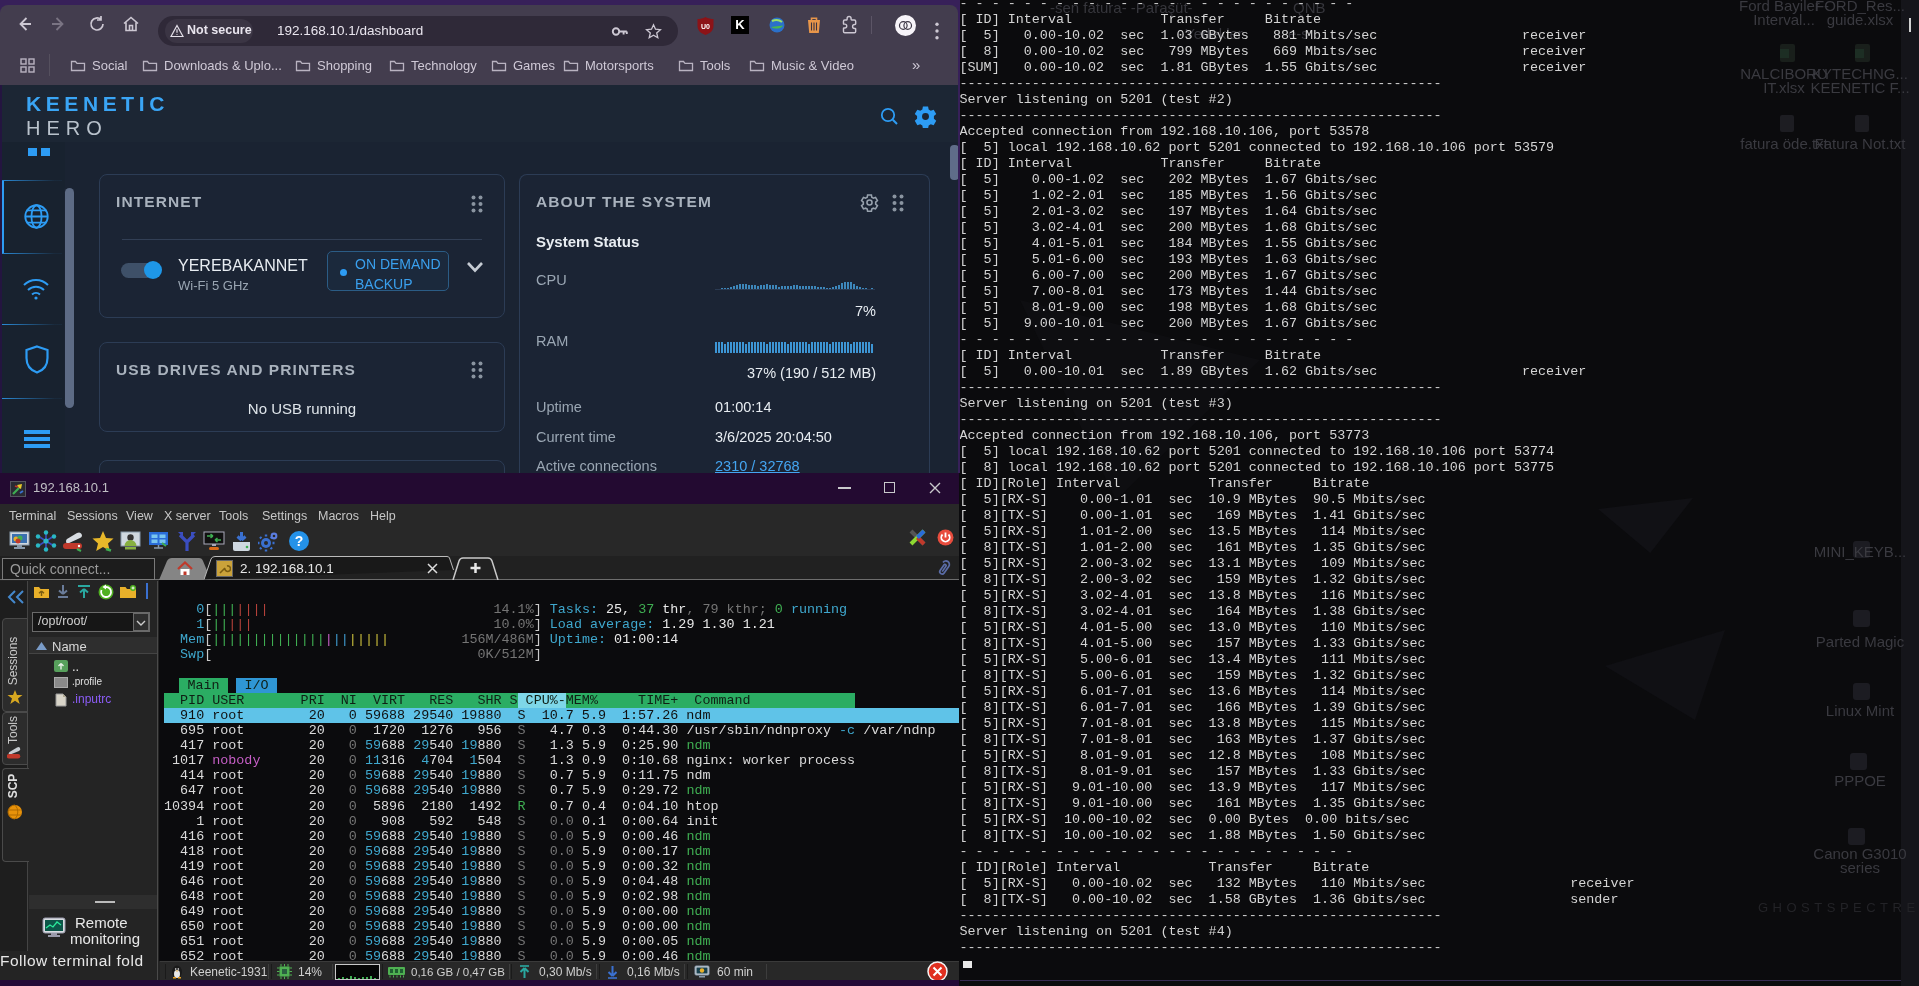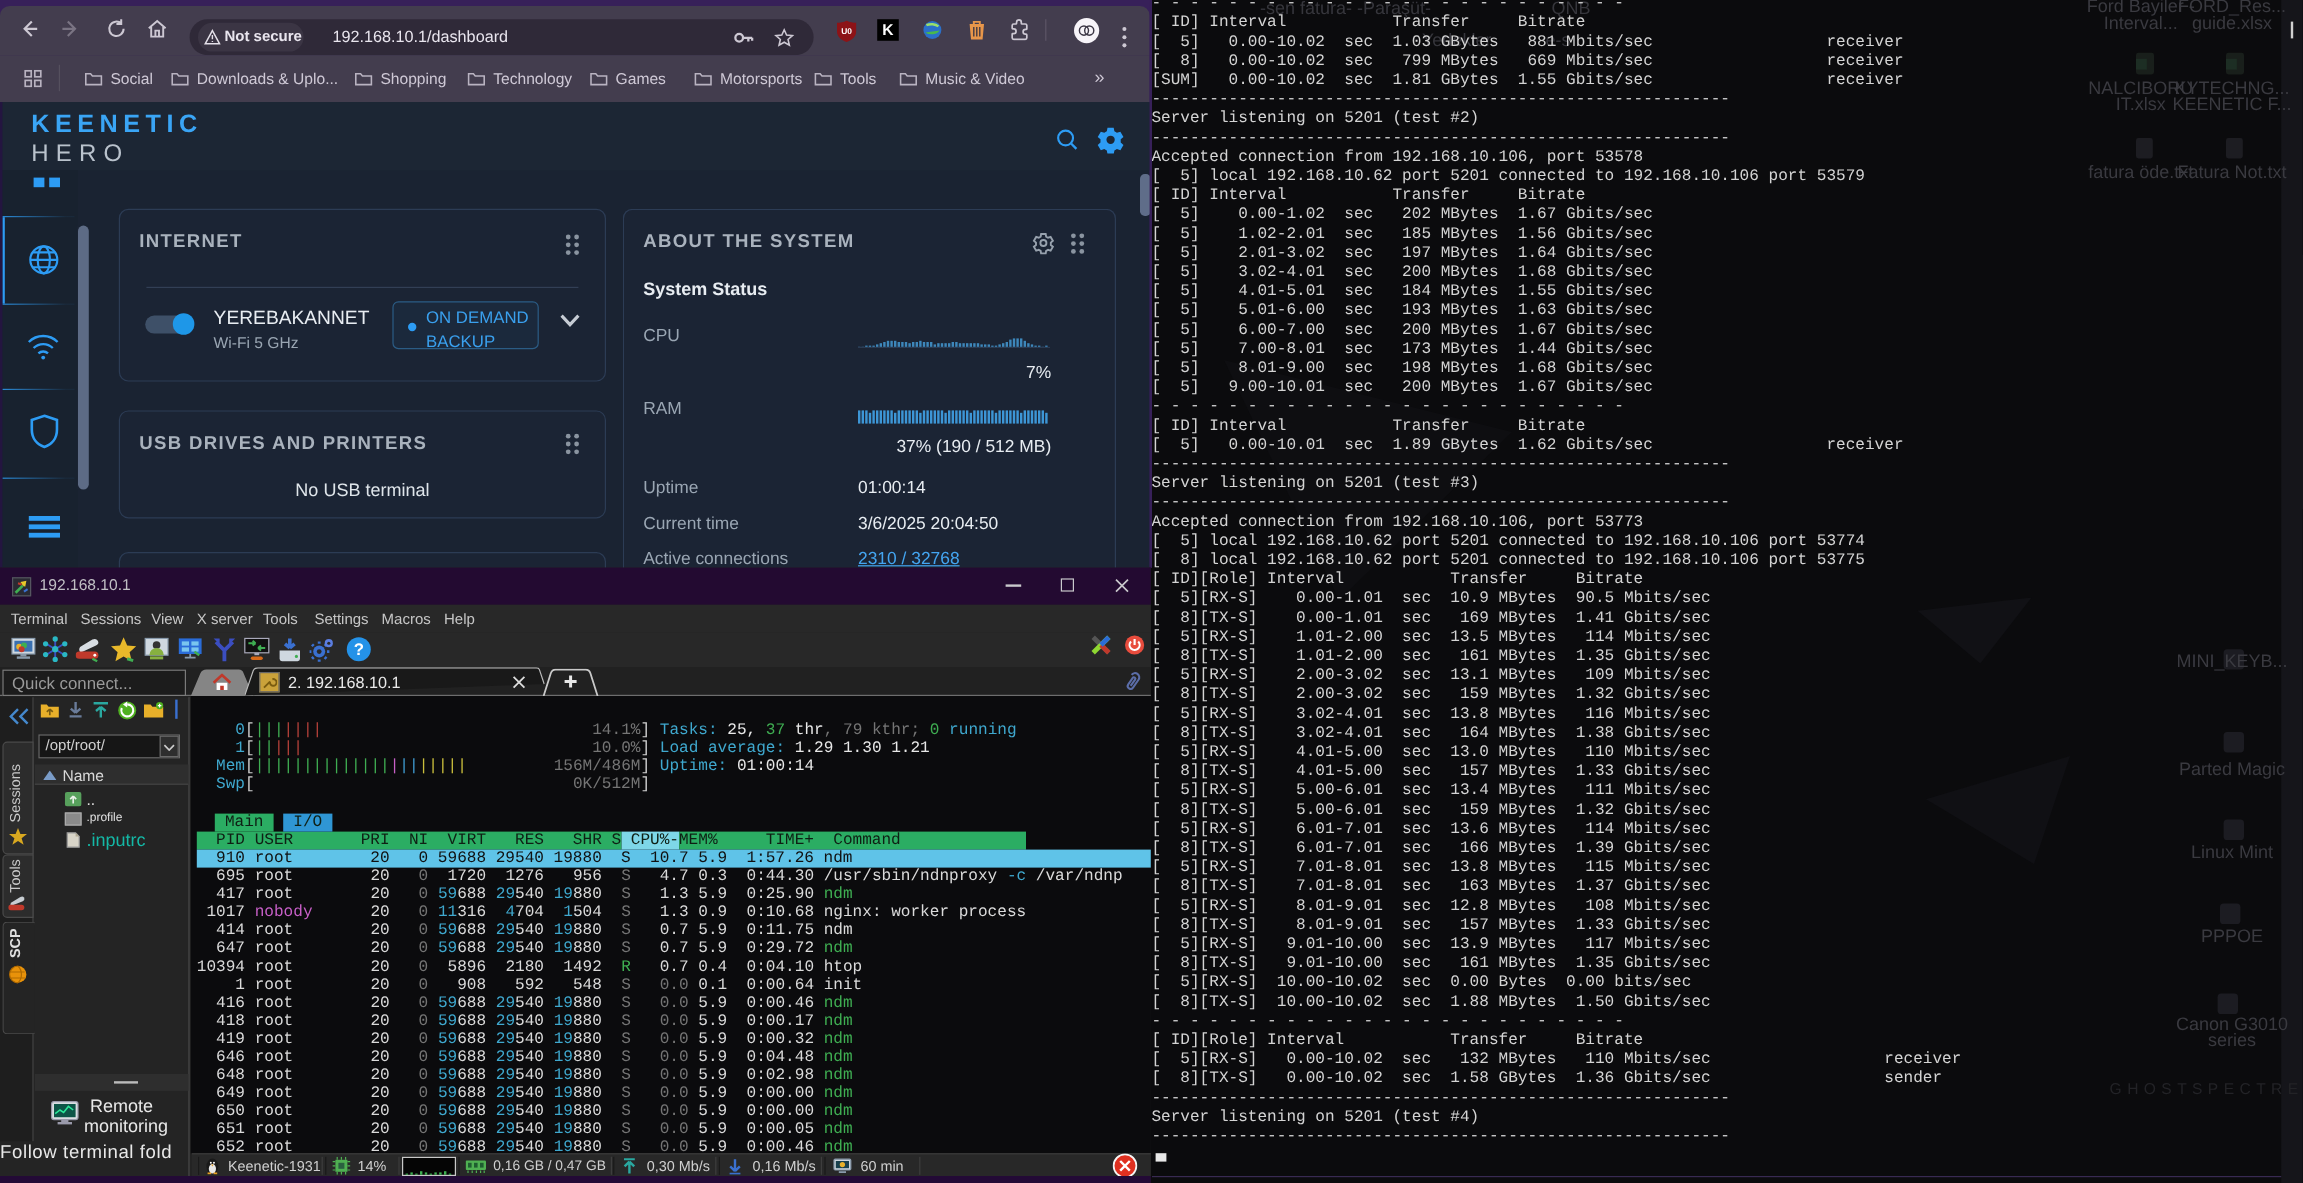--- a/index.html
+++ b/index.html
@@ -243,21 +243,21 @@
           <path d="M1.5 3.5 h4 l1.5 1.8 h7.5 v7.2 h-13 z" fill="none" stroke="#b9b3c1" stroke-width="1.3"></path>
         </svg>
         <span>Technology</span>
       </div>
       <div class="bmi" style="left:491px">
         <svg class="bfold" viewBox="0 0 16 16">
           <path d="M1.5 3.5 h4 l1.5 1.8 h7.5 v7.2 h-13 z" fill="none" stroke="#b9b3c1" stroke-width="1.3"></path>
         </svg>
         <span>Games</span>
       </div>
-      <div class="bmi" style="left:578px">
+      <div class="bmi" style="left:563px">
         <svg class="bfold" viewBox="0 0 16 16">
           <path d="M1.5 3.5 h4 l1.5 1.8 h7.5 v7.2 h-13 z" fill="none" stroke="#b9b3c1" stroke-width="1.3"></path>
         </svg>
         <span>Motorsports</span>
       </div>
       <div class="bmi" style="left:678px">
         <svg class="bfold" viewBox="0 0 16 16">
           <path d="M1.5 3.5 h4 l1.5 1.8 h7.5 v7.2 h-13 z" fill="none" stroke="#b9b3c1" stroke-width="1.3"></path>
         </svg>
         <span>Tools</span>
@@ -348,21 +348,21 @@
       <svg class="cdots" style="left:371px;top:18px" viewBox="0 0 12 18">
           <g fill="#8a94a0">
             <circle cx="2.5" cy="2.5" r="2"></circle>
             <circle cx="9.5" cy="2.5" r="2"></circle>
             <circle cx="2.5" cy="9" r="2"></circle>
             <circle cx="9.5" cy="9" r="2"></circle>
             <circle cx="2.5" cy="15.5" r="2"></circle>
             <circle cx="9.5" cy="15.5" r="2"></circle>
           </g>
         </svg>
-      <div class="abs" style="left:0;top:57px;width:100%;text-align:center;font-size:15px;color:#dfe5ea">No USB terminal</div>
+      <div class="abs" style="left:0;top:57px;width:100%;text-align:center;font-size:15px;color:#dfe5ea">No USB running</div>
     </div>
 
     <div class="card" style="left:99px;top:375px;width:406px;height:30px"></div>
 
     <div class="card" style="left:519px;top:88.5px;width:411px;height:300px;border-bottom:none;border-radius:8px 8px 0 0">
       <div class="ctitle">ABOUT THE SYSTEM</div>
       <svg class="abs" style="left:340px;top:18px" width="19" height="19" viewBox="0 0 24 24">
           <path fill="none" stroke="#97a1ad" stroke-width="2" d="M9.6 2.6h4.8l.5 2.8 2 1.1 2.7-.9 2.4 4.1-2.2 1.9v2.5l2.2 1.9-2.4 4.1-2.7-.9-2 1.1-.5 2.8H9.6l-.5-2.8-2-1.1-2.7.9-2.4-4.1 2.2-1.9v-2.5L2 9.7l2.4-4.1 2.7.9 2-1.1z"></path>
           <circle cx="12" cy="12" r="3.2" fill="none" stroke="#97a1ad" stroke-width="2"></circle>
         </svg>
@@ -709,21 +709,21 @@
         <rect width="14" height="12" rx="2" fill="#57a05c"></rect>
         <path d="M7 9.5 V3.5 M7 3.5 4.5 6 M7 3.5 9.5 6" stroke="#e8f0e8" stroke-width="1.4" fill="none"></path>
       </svg>
       <div class="abs" style="left:72px;top:78px;font-size:13px;color:#e0e0e0">..</div>
       <div class="abs" style="left:54px;top:96px;width:14px;height:11px;background:#8a8a8a;border:1px solid #aaa"></div>
       <div class="abs" style="left:72px;top:95px;font-size:10px;color:#e0e0e0">.profile</div>
       <svg class="abs" style="left:55px;top:112px" width="12" height="14" viewBox="0 0 12 14">
         <path d="M1 1 h7 l3 3 v9 h-10Z" fill="#d8d4c8" stroke="#999"></path>
         <path d="M8 1 v3 h3" fill="#b0a890"></path>
       </svg>
-      <div class="abs" style="left:72px;top:111px;font-size:15px;color:#14b8a6">.inputrc</div>
+      <div class="abs" style="left:72px;top:111px;font-size:12px;color:#8b5cf6">.inputrc</div>
       <div class="abs" style="left:29px;top:314px;width:128px;height:14px;background:#2e2e2e"></div>
       <div class="abs" style="left:95px;top:320px;width:20px;height:2px;background:#bbb"></div>
       <svg class="abs" style="left:42px;top:336px" width="24" height="22" viewBox="0 0 24 22">
         <rect x="1" y="1" width="22" height="15" rx="2" fill="#d8dde2" stroke="#99a"></rect>
         <rect x="3" y="3" width="18" height="11" fill="#0d5548"></rect>
         <path d="M4 11 l4-3 3 2 4-5 4 3" stroke="#2ae89a" stroke-width="1.3" fill="none"></path>
         <rect x="9" y="16" width="6" height="2" fill="#99a"></rect>
         <rect x="6" y="18" width="12" height="2" fill="#99a"></rect>
       </svg>
       <div class="abs" style="left:75px;top:333px;font-size:15px;color:#e8e8e8">Remote</div>

